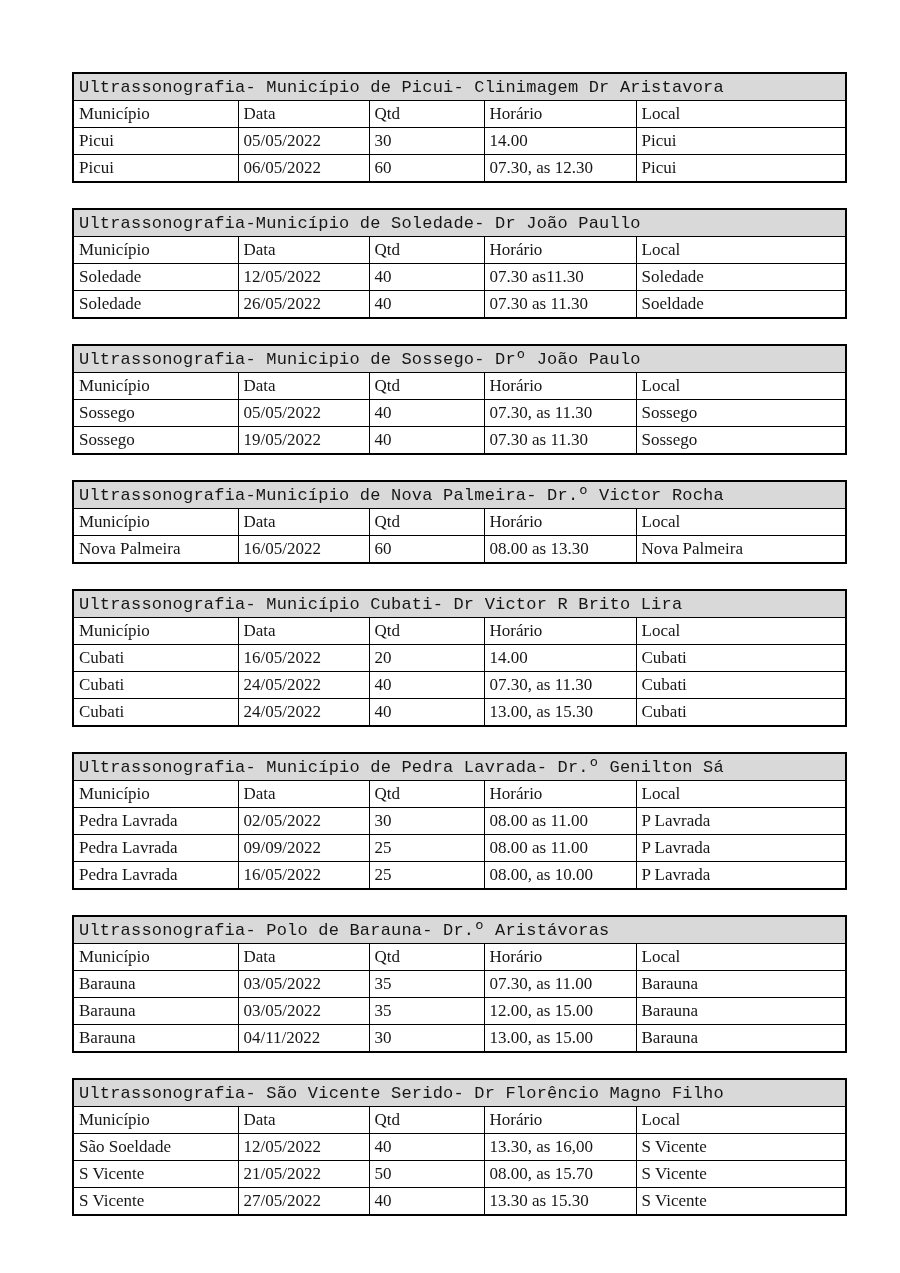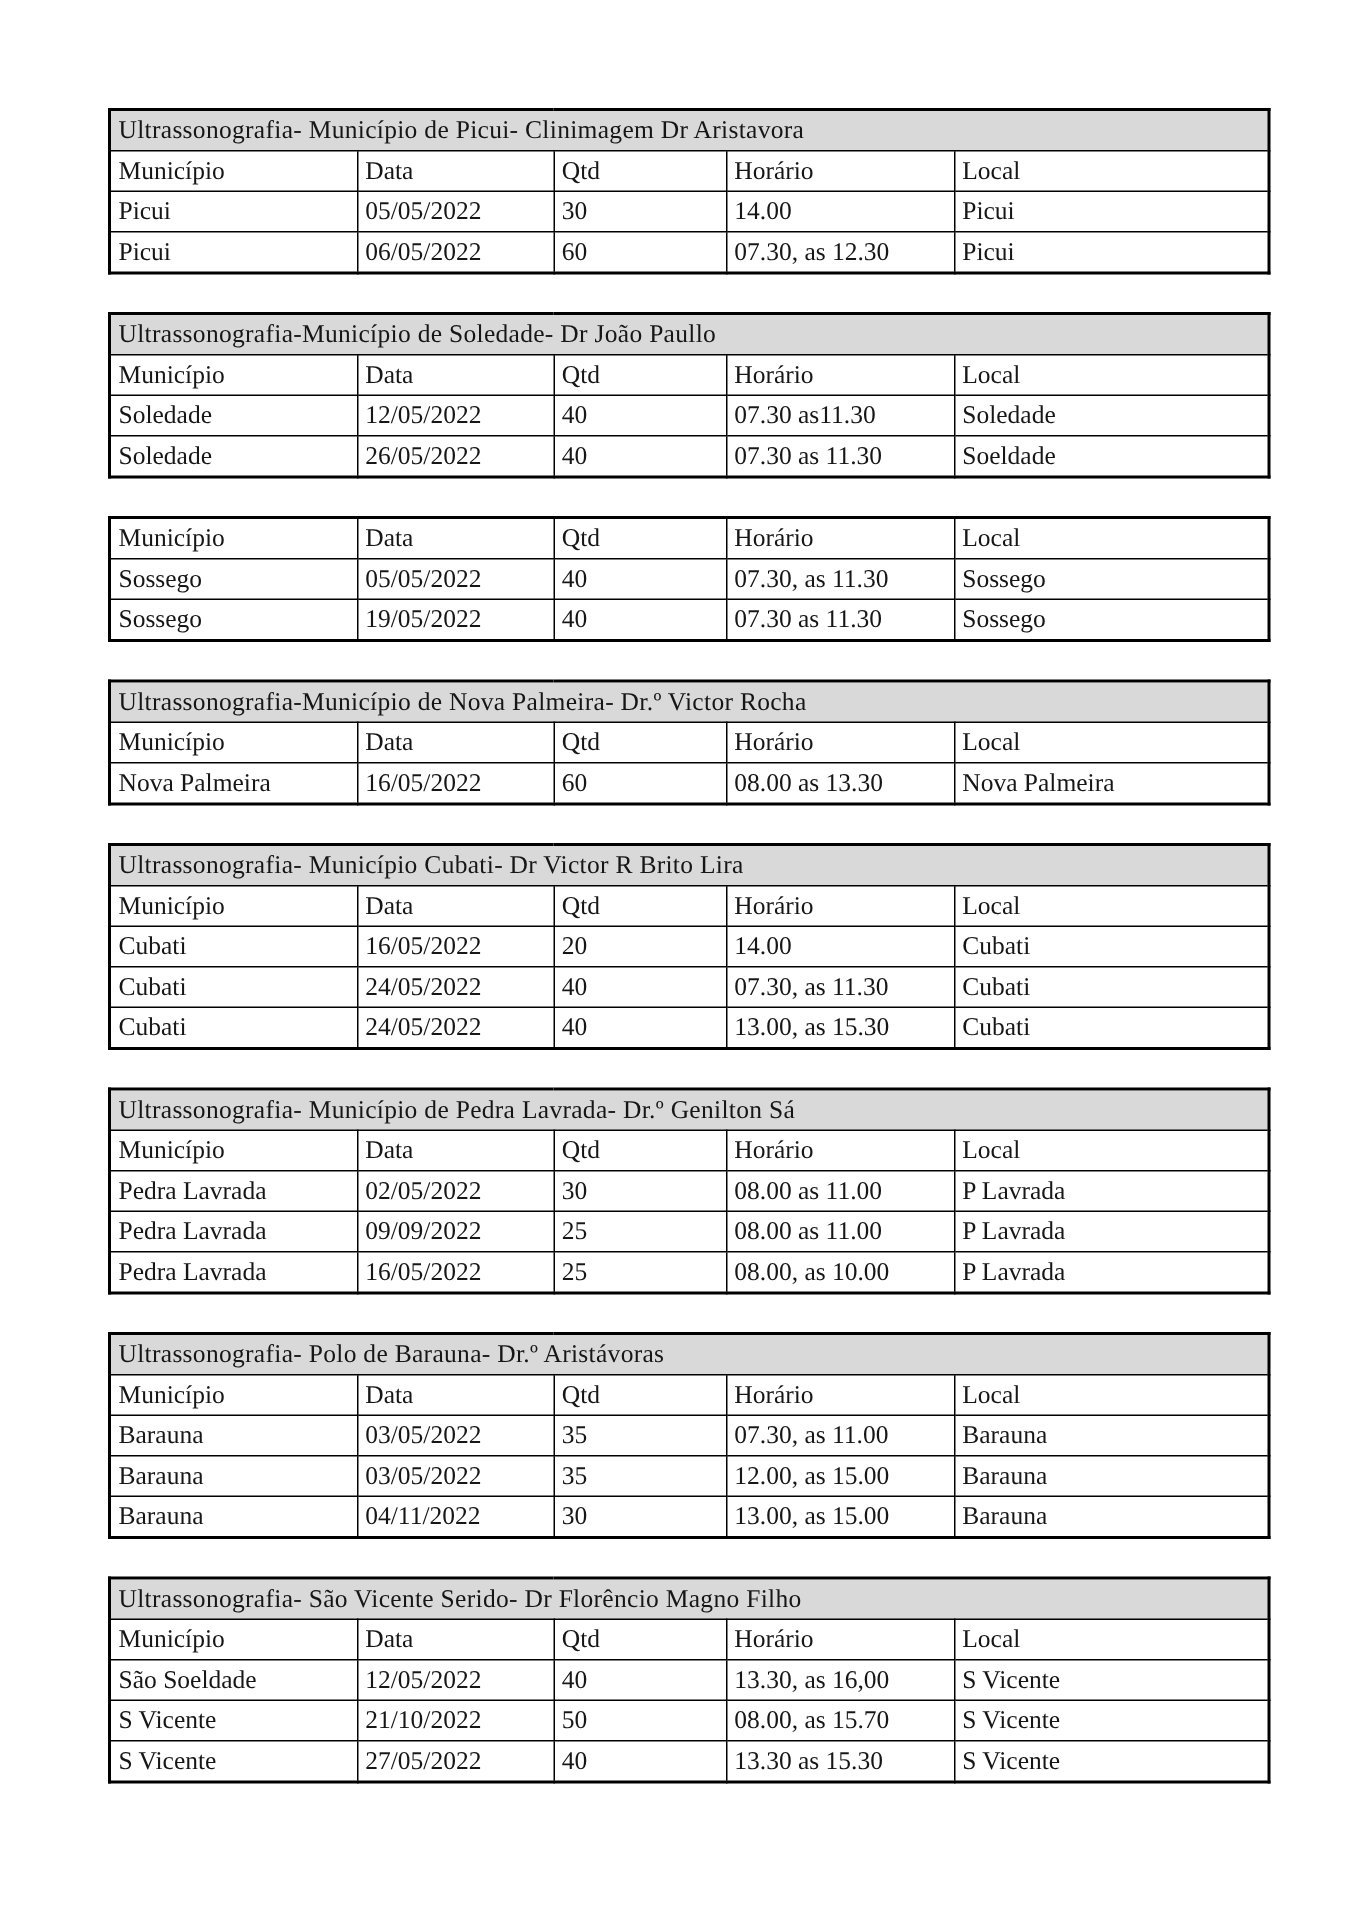--- a/index.html
+++ b/index.html
@@ -32,20 +32,21 @@
 
   .title-cell {
     background: #d9d9d9;
     border: 2px solid #000;
     font-weight: bold;
     font-size: 19px;
     text-align: center;
     height: 26px;
     padding: 1px 2px;
     letter-spacing: 0.2px;
+    font-family: Liberation Mono, monospace;
   }
   table.sched th, table.sched td {
     border: 1px solid #000;
     font-size: 17px;
     font-weight: normal;
     text-align: left;
     vertical-align: middle;
     height: 24px;
     padding: 1px 5px;
     white-space: nowrap;
@@ -141,20 +142,23 @@
 
   <table class="sched">
     <colgroup>
       <col class="c-mun">
           <col class="c-data">
           <col class="c-qtd">
           <col class="c-hor">
           <col class="c-loc">
     </colgroup>
     <thead>
+      <tr>
+        <th class="title-cell" colspan="5">Ultrassonografia- Municipio de Sossego- Drº João Paulo</th>
+      </tr>
       <tr class="head-row">
         <th>Município</th>
         <th>Data</th>
         <th>Qtd</th>
         <th>Horário</th>
         <th>Local</th>
       </tr>
     </thead>
     <tbody>
   <tr>
@@ -371,21 +375,21 @@
   <tr>
     <td class="c-mun">São Soeldade</td>
     <td class="c-data">12/05/2022</td>
     <td class="c-qtd qtd-left-bold">40</td>
     <td class="c-hor">13.30, as 16,00</td>
     <td class="c-loc">S Vicente</td>
   </tr>
 
   <tr>
     <td class="c-mun">S Vicente</td>
-    <td class="c-data">21/10/2022</td>
+    <td class="c-data">21/05/2022</td>
     <td class="c-qtd qtd-left-bold">50</td>
     <td class="c-hor">08.00, as 15.70</td>
     <td class="c-loc">S Vicente</td>
   </tr>
 
   <tr>
     <td class="c-mun">S Vicente</td>
     <td class="c-data">27/05/2022</td>
     <td class="c-qtd qtd-left-bold">40</td>
     <td class="c-hor">13.30 as 15.30</td>

